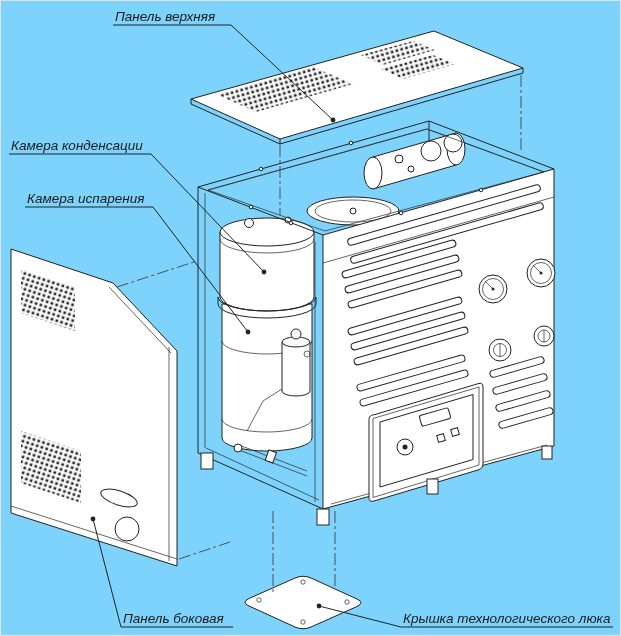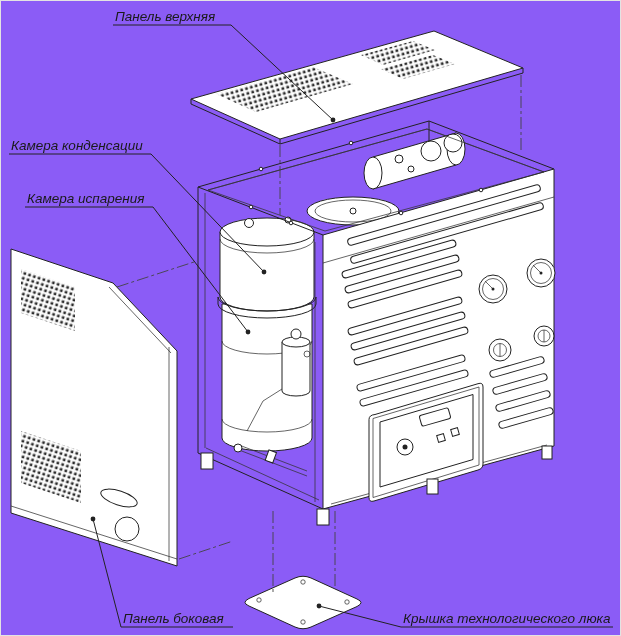--- a/index.html
+++ b/index.html
@@ -1,17 +1,17 @@
 <!DOCTYPE html>
 <html><head>
 <meta charset="utf-8">
 <style>
   html,body { margin:0; padding:0; background:#ffffff; }
   .stage {
-    position:relative; width:621px; height:636px; background:#8b5cf6;
+    position:relative; width:621px; height:636px; background:#7dd3fc;
     border:1px solid #e3e3e3; box-sizing:border-box; overflow:hidden;
     font-family:"Liberation Sans", sans-serif;
   }
   svg { display:block; }
   .lbl { font-family:"Liberation Sans", sans-serif; font-style:italic; font-size:13.5px; fill:#1a1a1a; }
   .ln   { stroke:#222; stroke-width:1;   fill:none; }
   .fw   { stroke:#222; stroke-width:1;   fill:#ffffff; }
   .thin { stroke:#333; stroke-width:0.75; fill:none; }
   .dash { stroke:#444; stroke-width:0.9; fill:none; stroke-dasharray:12 3 3 3; }
 </style>

